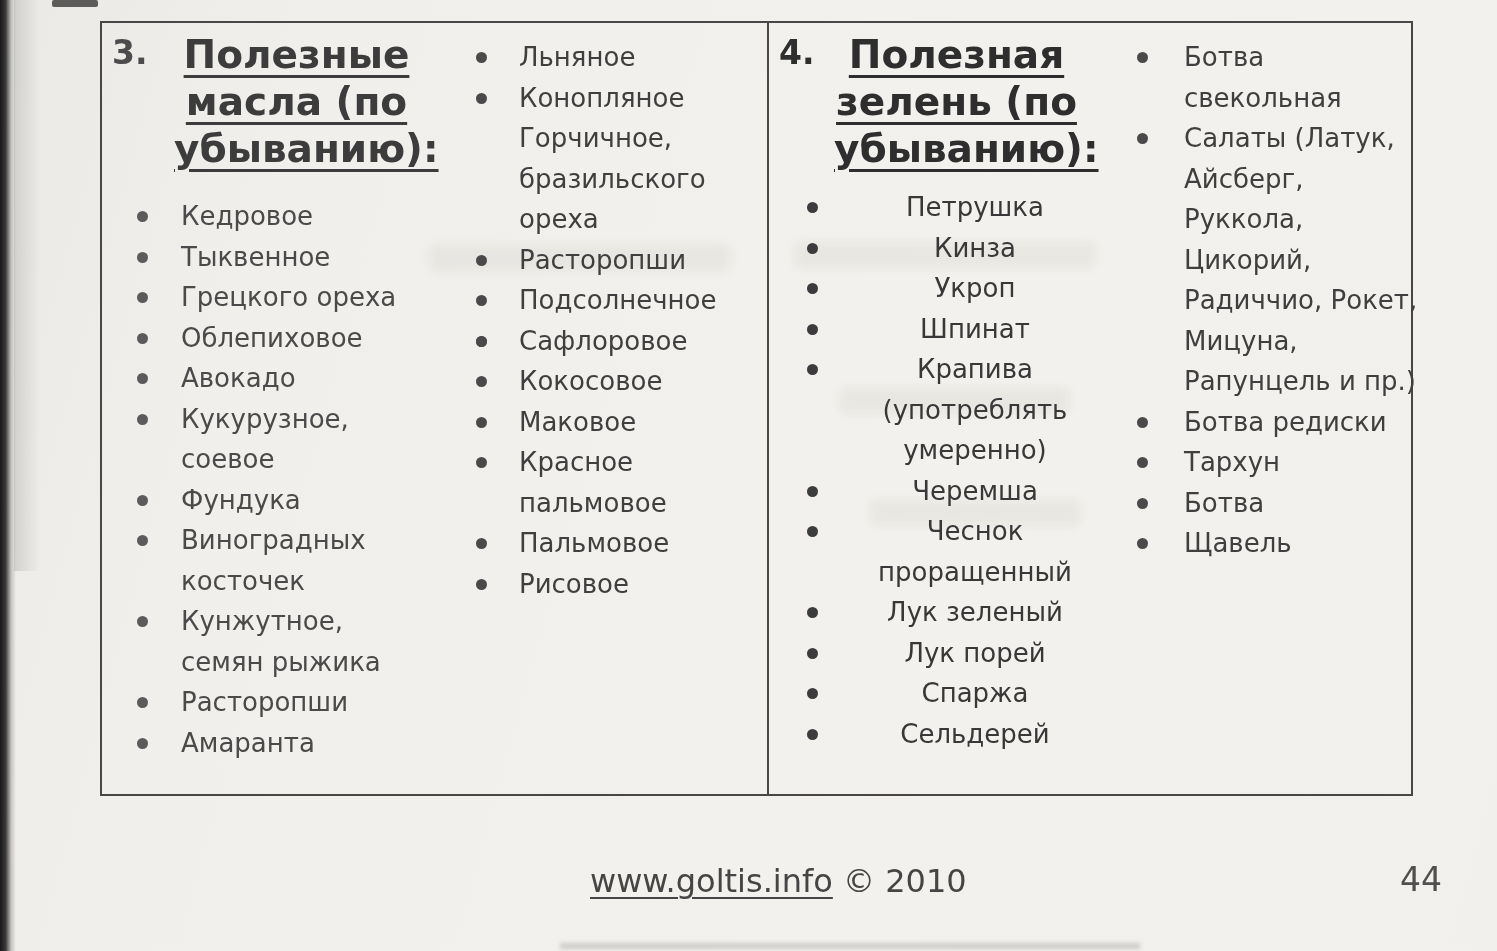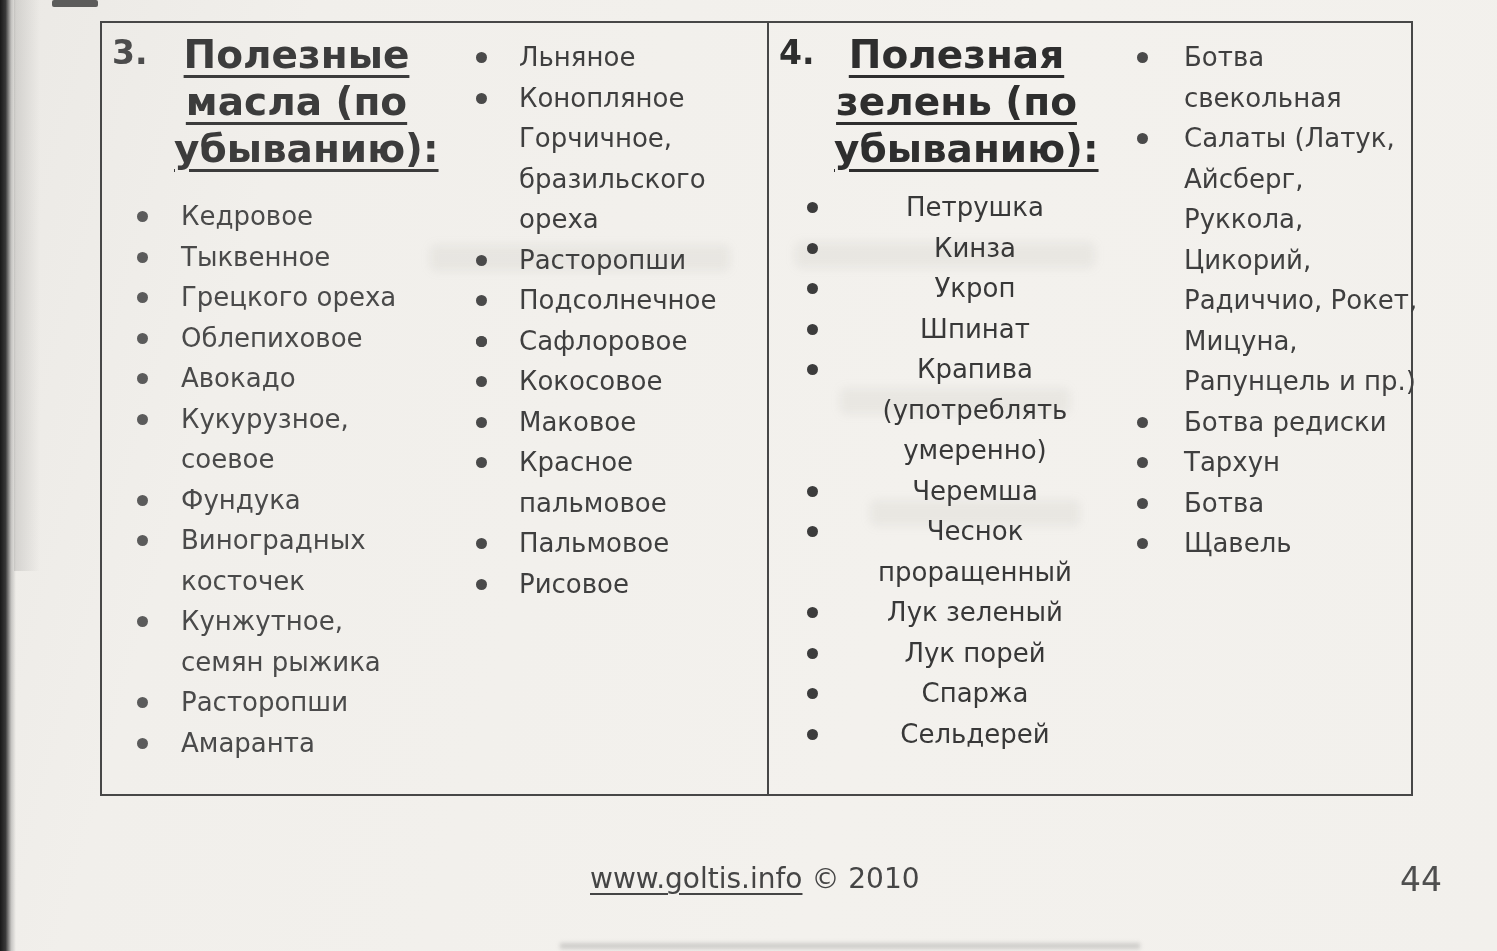--- a/index.html
+++ b/index.html
@@ -44,21 +44,21 @@
   ul.col .dot{position:absolute;left:var(--dotx);top:15px;width:11px;height:11px;
     border-radius:50%;background:#4a4a4a;}
   .half-left .col-a{left:5px;top:161px;width:314px;--pad:62px;--dotx:18px;color:#4a4a4a;}
   .half-left .col-a .dot{background:#5b5b5b;}
   .half-left .col-b{left:350px;top:2px;width:313px;--pad:55px;--dotx:12px;}
   .half-right .col-a{left:10px;top:152px;width:310px;--pad:58px;--dotx:16px;color:#383838;text-align:center;}
   .half-right .col-a .dot{background:#3c3c3c;}
   .half-right .col-b{left:350px;top:2px;width:298px;--pad:53px;--dotx:6px;}
 
   
-  .footer-line{position:absolute;left:590px;top:862px;font-size:28px;color:#454545;}
+  .footer-line{position:absolute;left:590px;top:862px;font-size:32px;color:#454545;}
   .footer-line .site{text-decoration:underline;text-decoration-thickness:2px;text-underline-offset:5px;}
   .page-num{position:absolute;left:1372px;top:860px;font-size:33px;color:#4f4f4f;margin-left:28px;}
 </style>
 </head>
 <body>
 
 <div class="page">
 
   <div class="scan-strip"></div>
   <div class="scan-strip2"></div>

